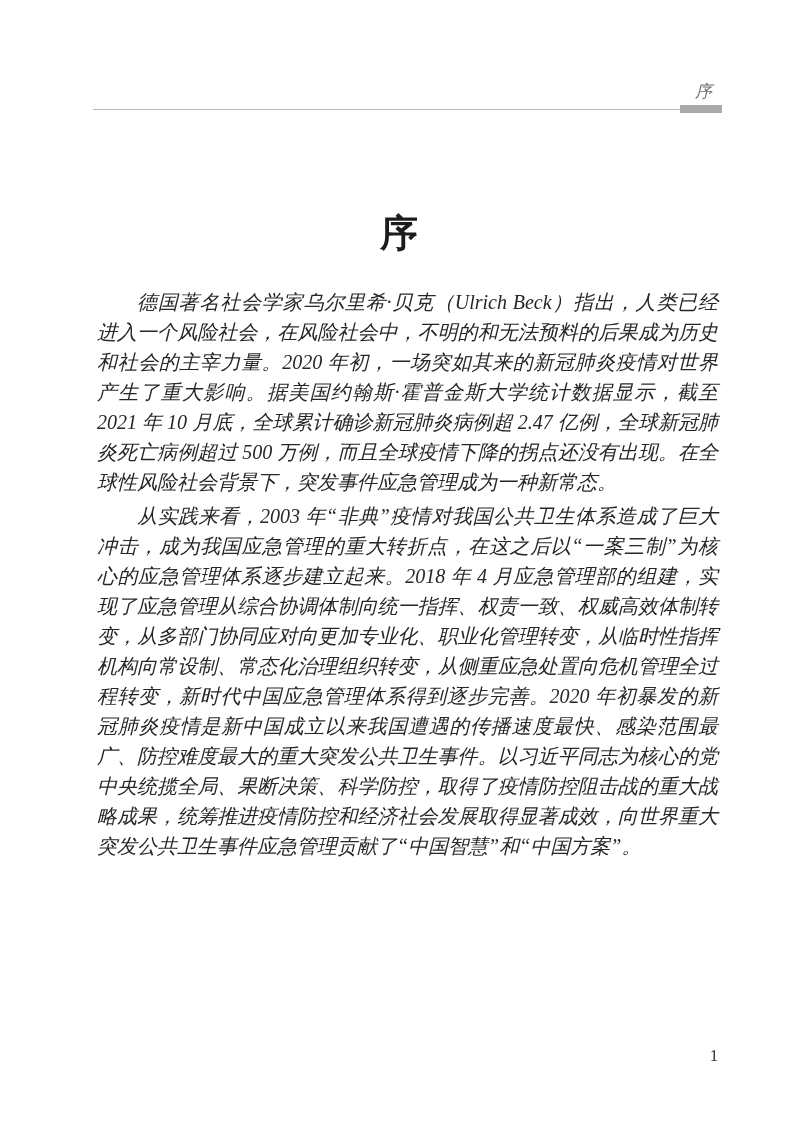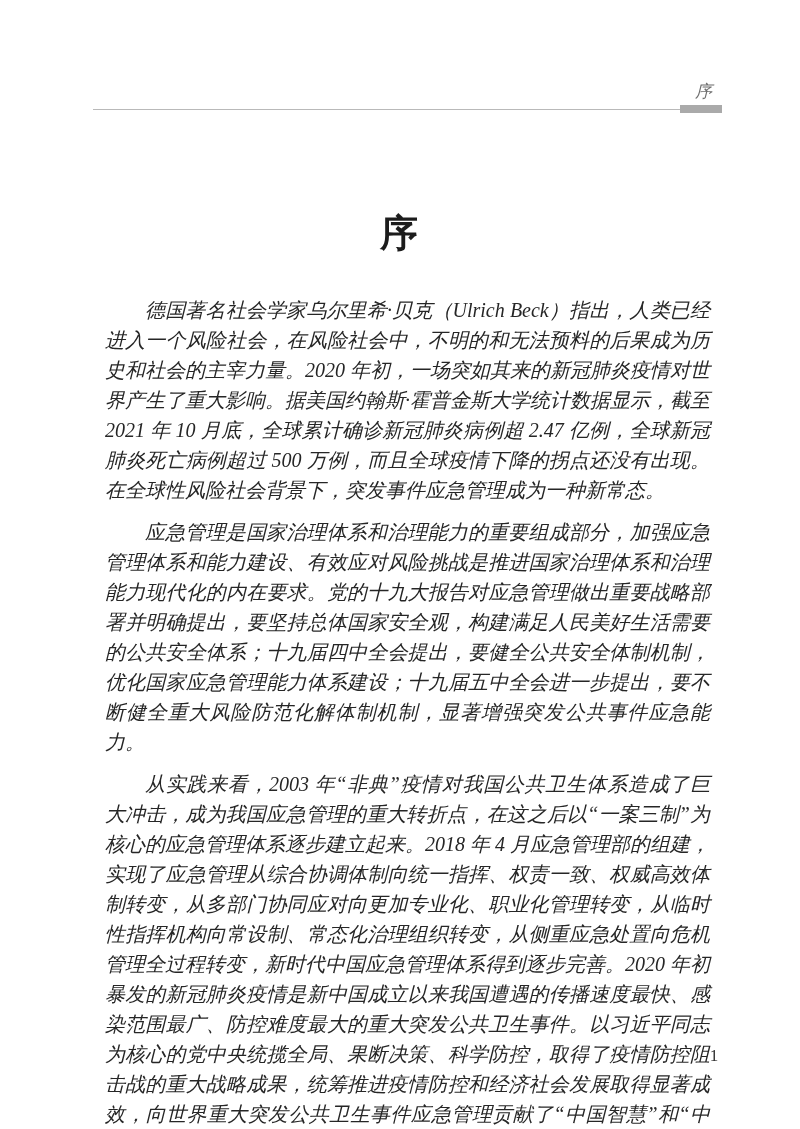--- a/index.html
+++ b/index.html
@@ -61,21 +61,21 @@
     top: 283px;
     left: 93px;
     width: 629px;
     color: #262626;
     font-size: 20px;
     line-height: 30px;
     text-align: justify;
     font-style: italic;
   }
   .body-text p {
-    margin: 12px;
+    margin: 4px;
     padding: 0;
     text-indent: 2em;
   }
   
   .page-number {
     position: absolute;
     top: 1046px;
     left: 704px;
     width: 20px;
     text-align: center;
@@ -90,19 +90,18 @@
 <div class="page">
 
   <div class="header-rule"></div>
   <div class="header-accent"></div>
   <div class="running-title">序</div>
 
   <h1 class="page-title">序</h1>
 
   <div class="body-text">
     <p>德国著名社会学家乌尔里希·贝克（Ulrich Beck）指出，人类已经进入一个风险社会，在风险社会中，不明的和无法预料的后果成为历史和社会的主宰力量。2020 年初，一场突如其来的新冠肺炎疫情对世界产生了重大影响。据美国约翰斯·霍普金斯大学统计数据显示，截至 2021 年 10 月底，全球累计确诊新冠肺炎病例超 2.47 亿例，全球新冠肺炎死亡病例超过 500 万例，而且全球疫情下降的拐点还没有出现。在全球性风险社会背景下，突发事件应急管理成为一种新常态。</p>
-    <p>应急管理是国家治理体系和治理能力的重要组成部分，加强应急管理体系和能力建设、有效应对风险挑战是推进国家治理体系和治理能力现代化的内在要求。党的十九大报告对应急管理做出重要战略部署并明确提出，要坚持总体国家安全观，构建满足人民美好生活需要的公共安全体系；十九届四中全会提出，要健全公共安全体制机制，优化国家应急管理能力体系建设；十九届五中全会进一步提出，要不断健全重大风险防范化解体制机制，显著增强突发公共事件应急能力。</p>
     <p>从实践来看，2003 年“非典”疫情对我国公共卫生体系造成了巨大冲击，成为我国应急管理的重大转折点，在这之后以“一案三制”为核心的应急管理体系逐步建立起来。2018 年 4 月应急管理部的组建，实现了应急管理从综合协调体制向统一指挥、权责一致、权威高效体制转变，从多部门协同应对向更加专业化、职业化管理转变，从临时性指挥机构向常设制、常态化治理组织转变，从侧重应急处置向危机管理全过程转变，新时代中国应急管理体系得到逐步完善。2020 年初暴发的新冠肺炎疫情是新中国成立以来我国遭遇的传播速度最快、感染范围最广、防控难度最大的重大突发公共卫生事件。以习近平同志为核心的党中央统揽全局、果断决策、科学防控，取得了疫情防控阻击战的重大战略成果，统筹推进疫情防控和经济社会发展取得显著成效，向世界重大突发公共卫生事件应急管理贡献了“中国智慧”和“中国方案”。</p>
   </div>
 
   <div class="page-number">1</div>
 
 </div>
 
 </body></html>

